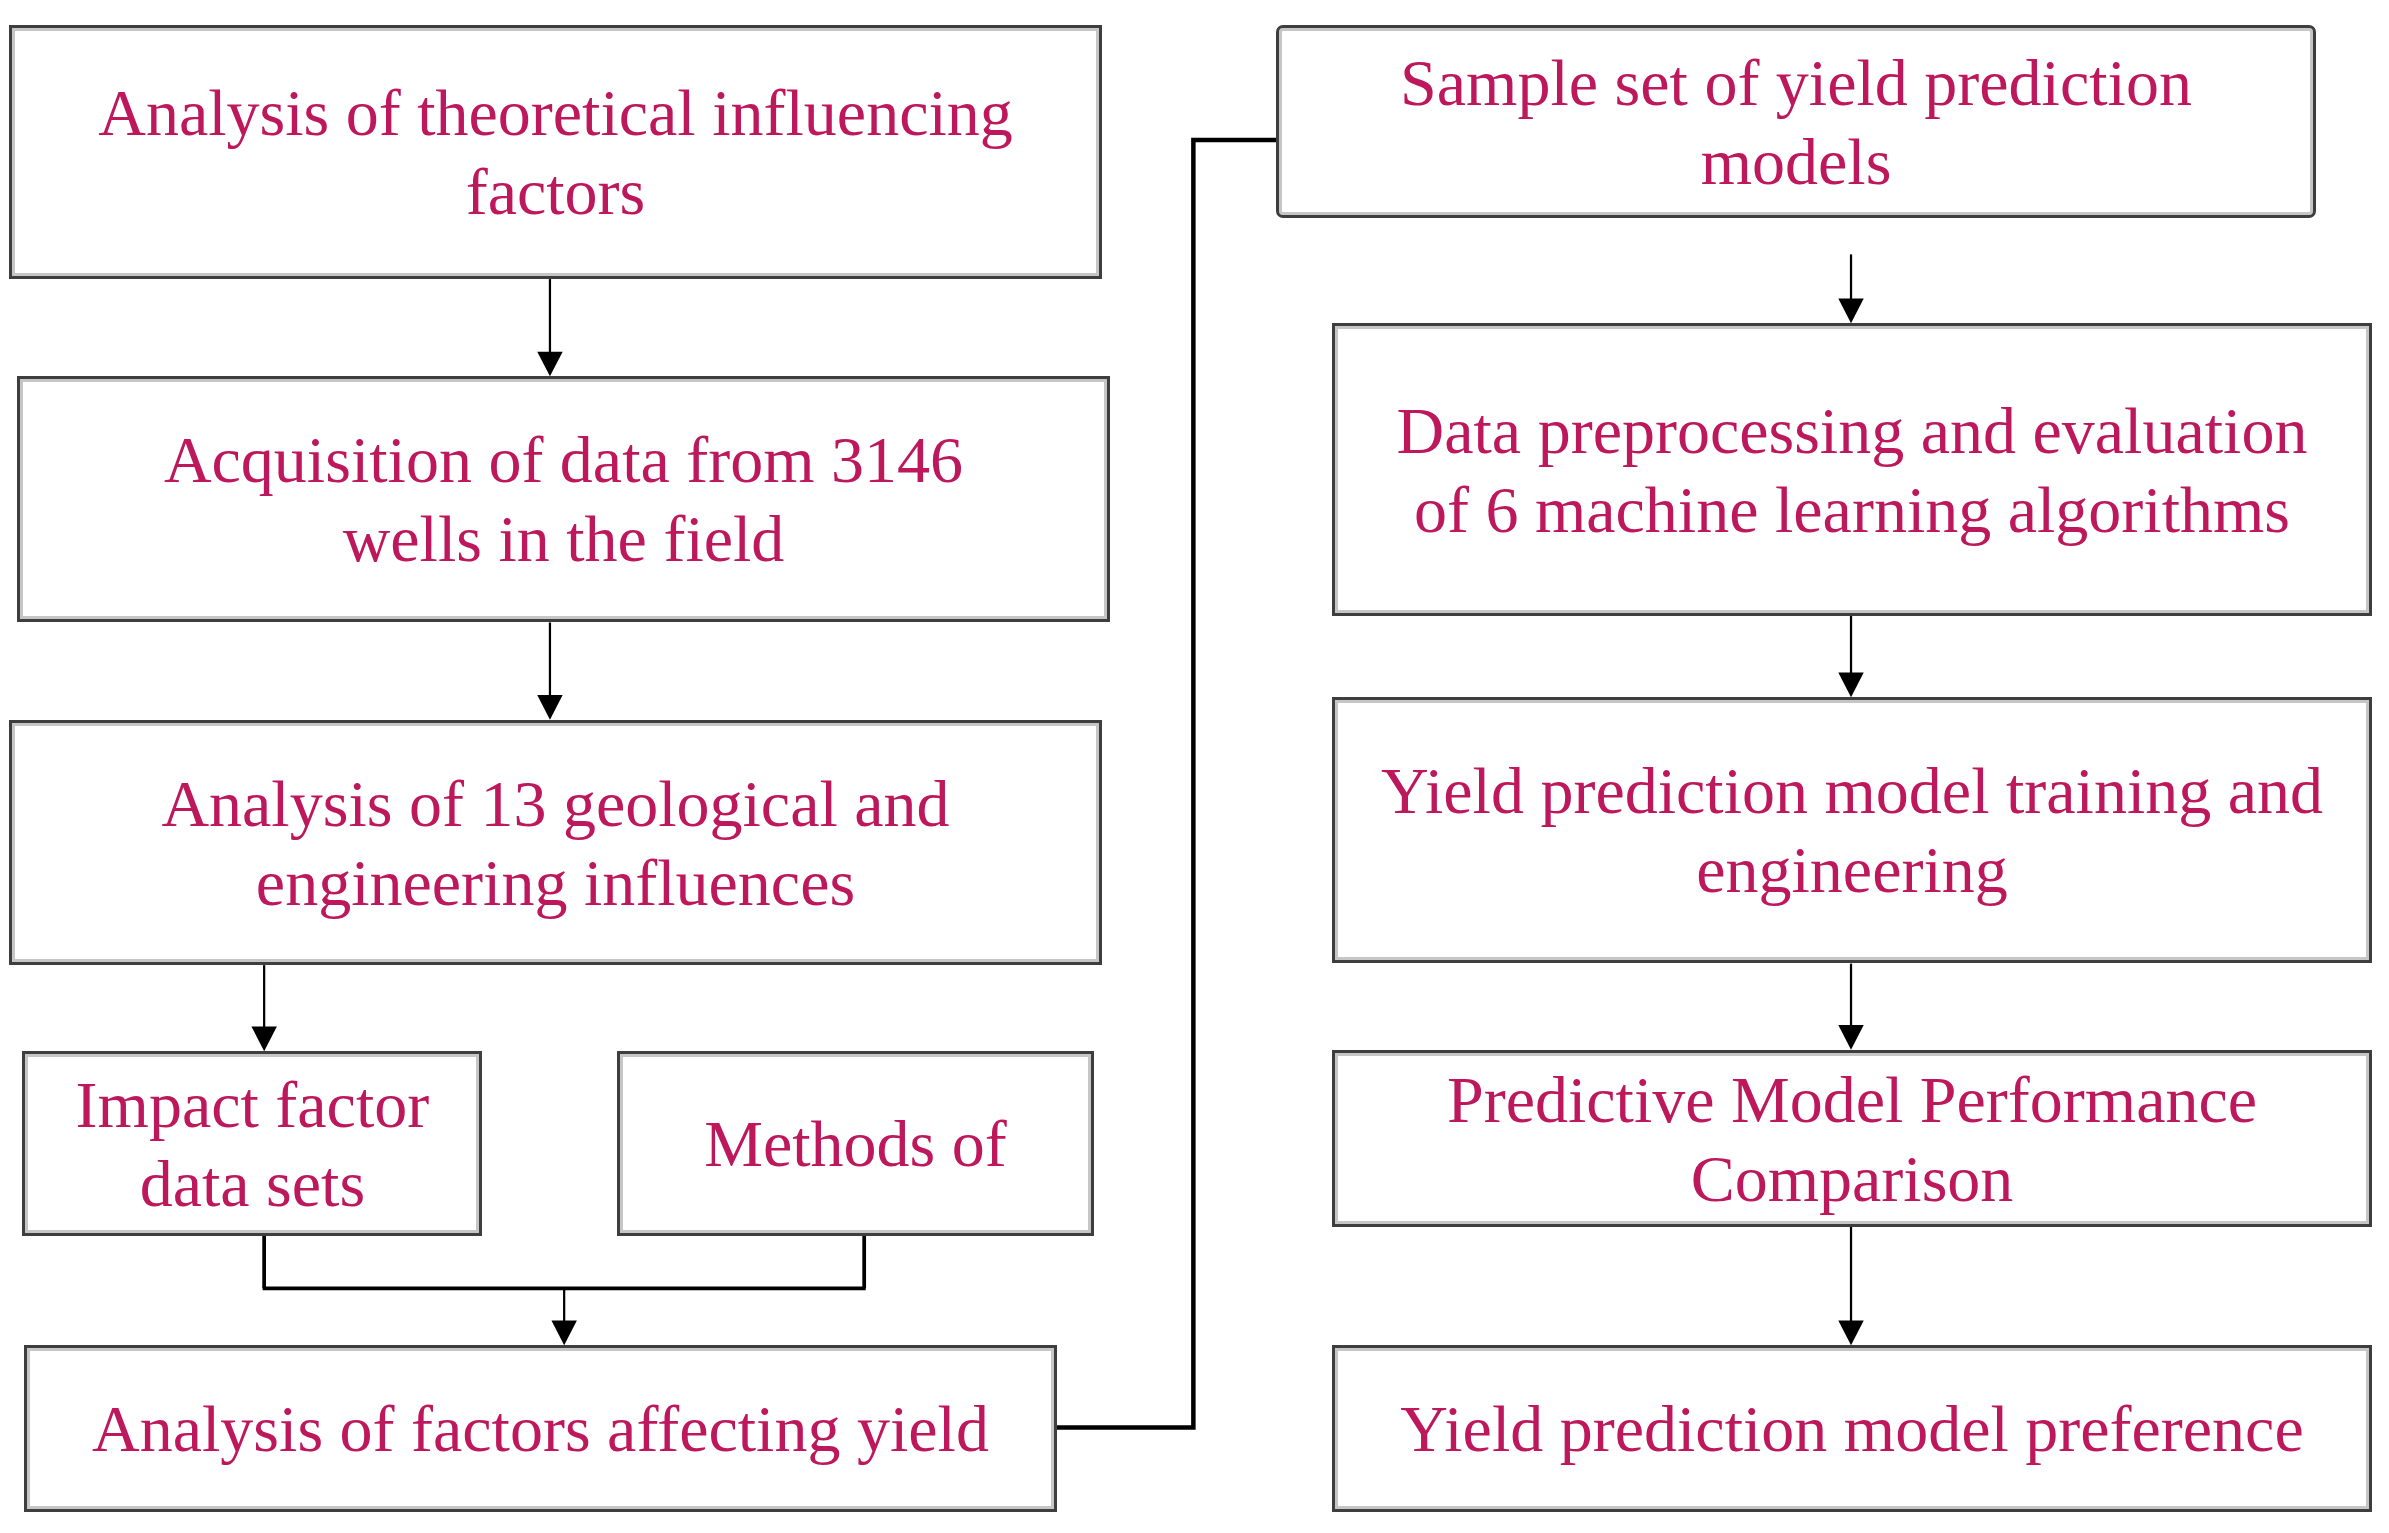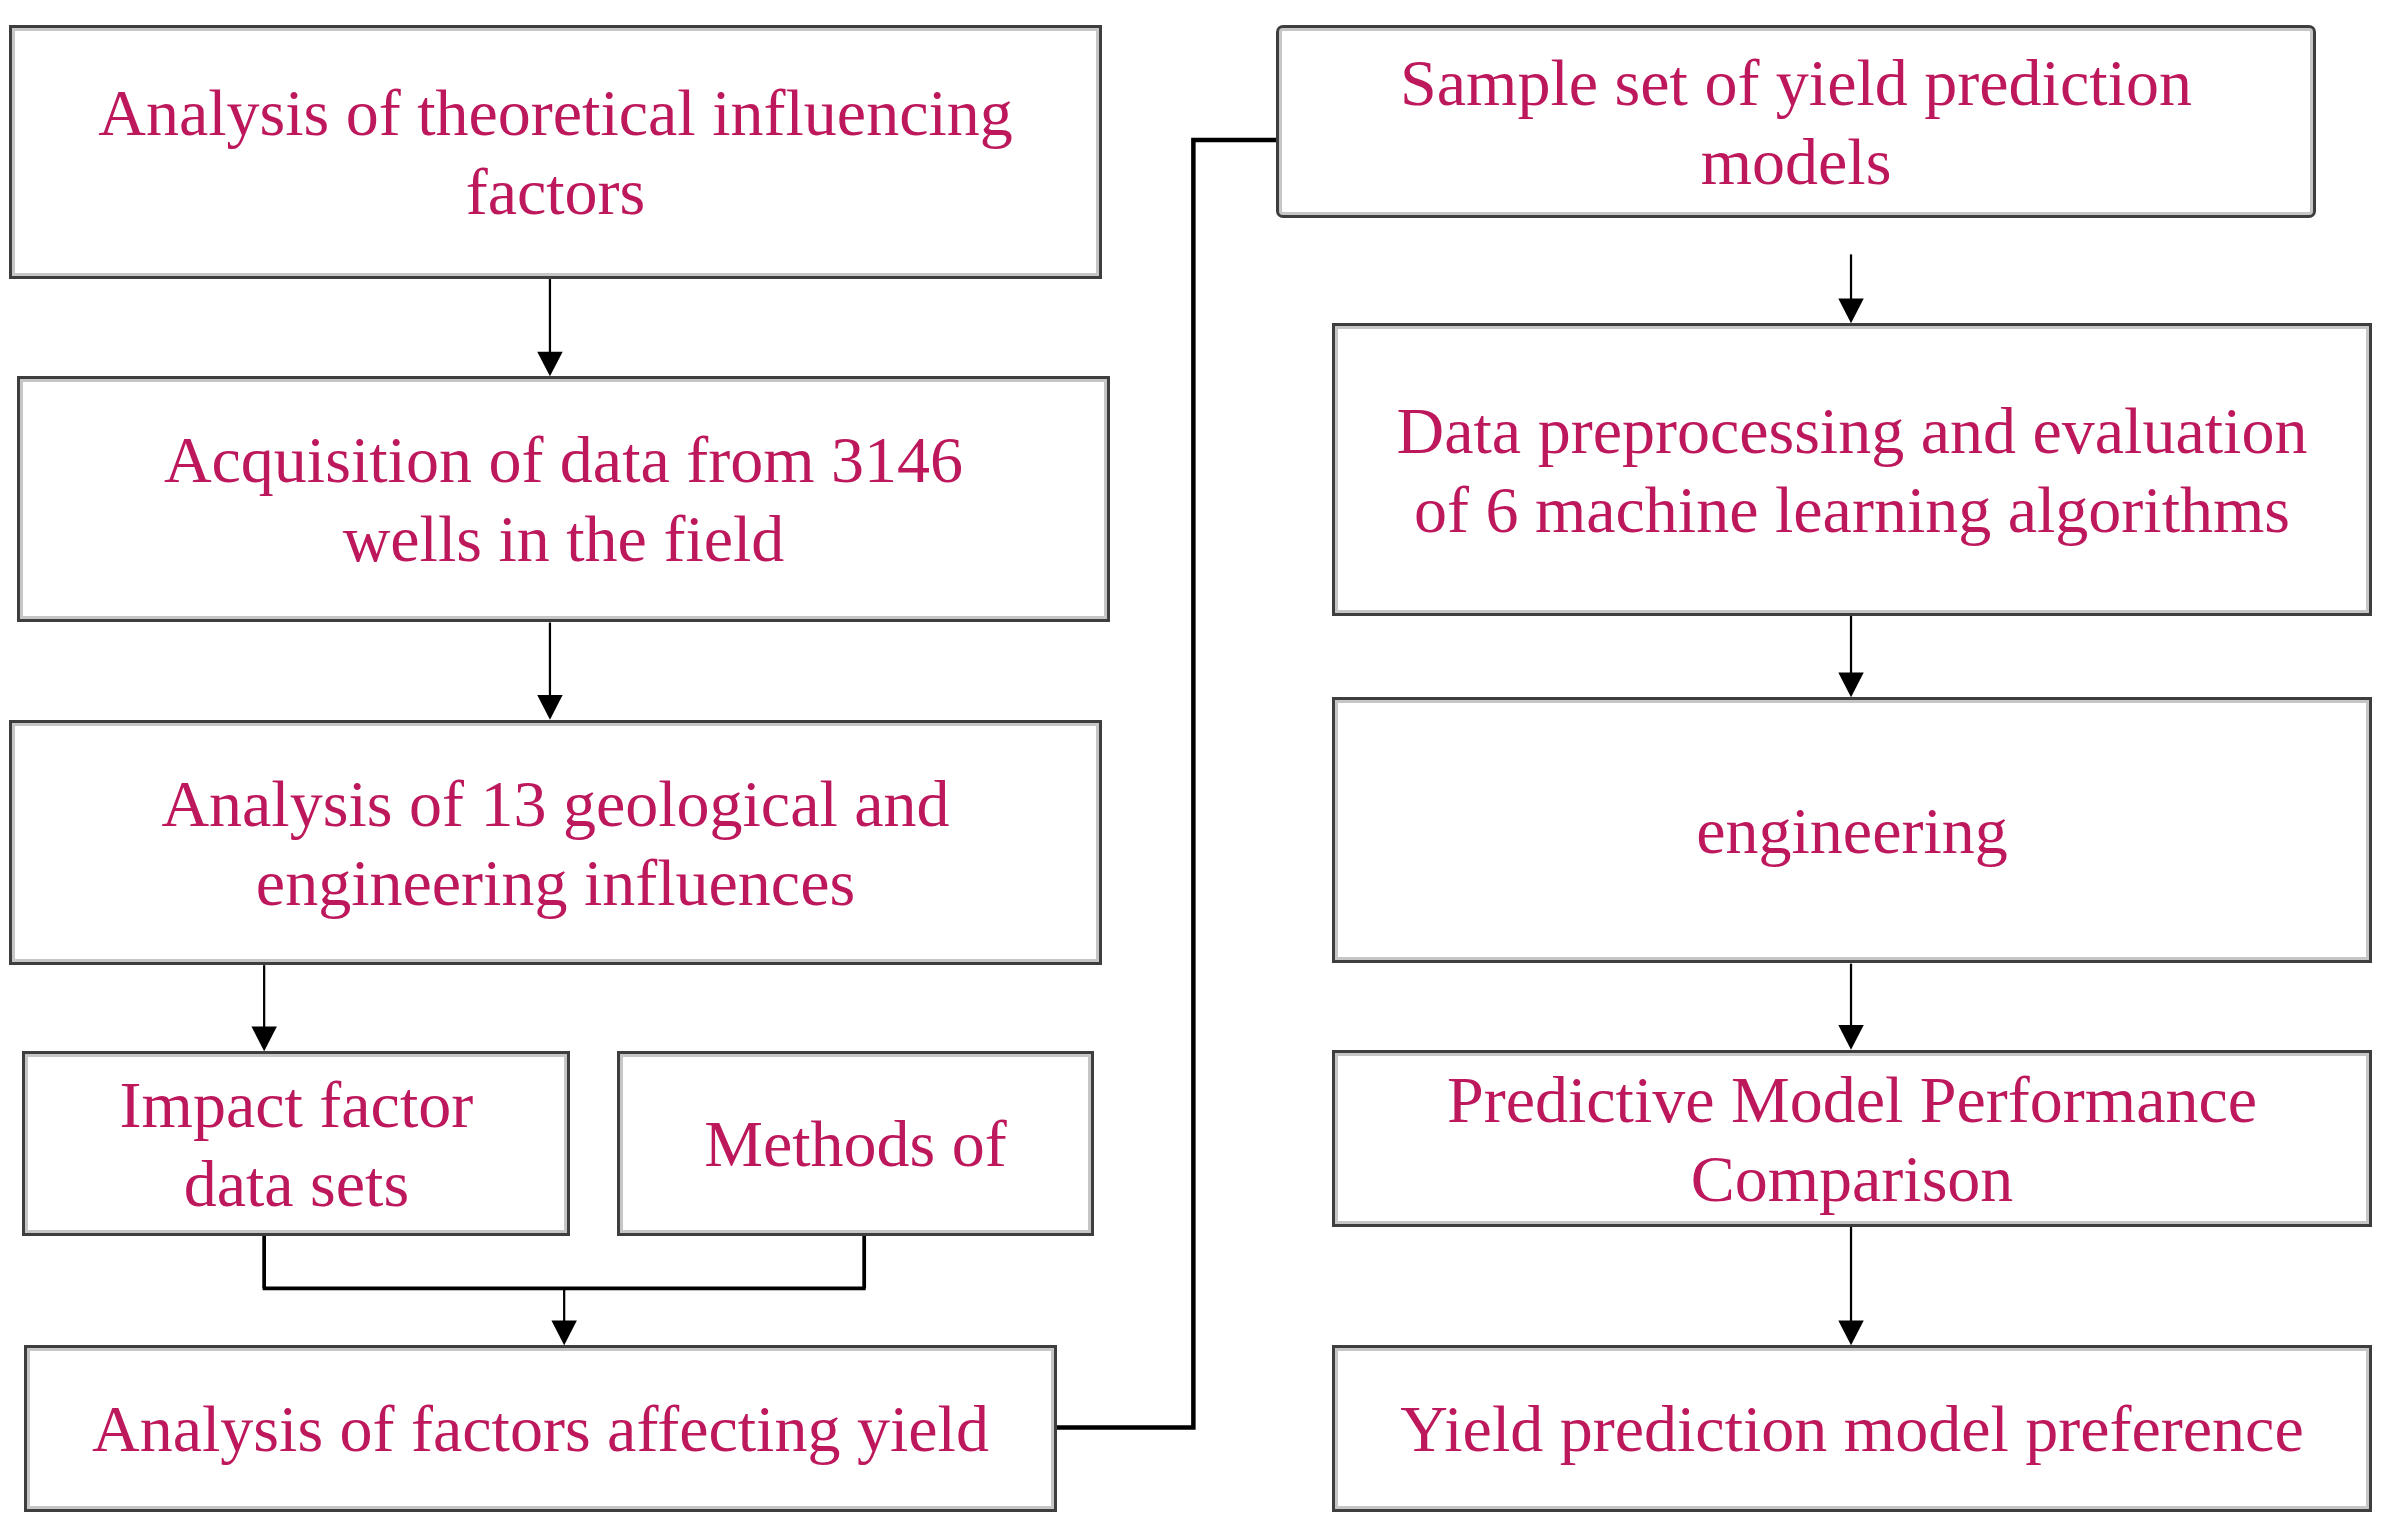--- a/index.html
+++ b/index.html
@@ -91,21 +91,21 @@
   <div class="box" style="left:9px; top:376px; width:1093px; height:246px;margin-left:8px;">
     <span class="line">Acquisition of data from 3146</span>
     <span class="line">wells in the field</span>
   </div>
 
   <div class="box" style="left:9px; top:720px; width:1093px; height:245px;">
     <span class="line">Analysis of 13 geological and</span>
     <span class="line">engineering influences</span>
   </div>
 
-  <div class="box" style="left:22.4px; top:1051px; width:548px; height:185px;">
+  <div class="box" style="left:22.4px; top:1051px; width:460px; height:185px;">
     <span class="line">Impact factor</span>
     <span class="line">data sets</span>
   </div>
 
   <div class="box" style="left:617px; top:1051px; width:477px; height:185px;">
     <span class="line">Methods of</span>
   </div>
 
   <div class="box" style="left:24px; top:1345px; width:1033px; height:167px;">
     <span class="line">Analysis of factors affecting yield</span>
@@ -116,20 +116,21 @@
     <span class="line">Sample set of yield prediction</span>
     <span class="line">models</span>
   </div>
 
   <div class="box" style="left:1332px; top:323px; width:1040px; height:293px;">
     <span class="line">Data preprocessing and evaluation</span>
     <span class="line">of 6 machine learning algorithms</span>
   </div>
 
   <div class="box" style="left:1332px; top:697px; width:1040px; height:266px;">
+    <span class="line">Yield prediction model training and</span>
     <span class="line">engineering</span>
   </div>
 
   <div class="box" style="left:1332px; top:1050px; width:1040px; height:177px;">
     <span class="line">Predictive Model Performance</span>
     <span class="line">Comparison</span>
   </div>
 
   <div class="box" style="left:1332px; top:1345px; width:1040px; height:167px;">
     <span class="line">Yield prediction model preference</span>

